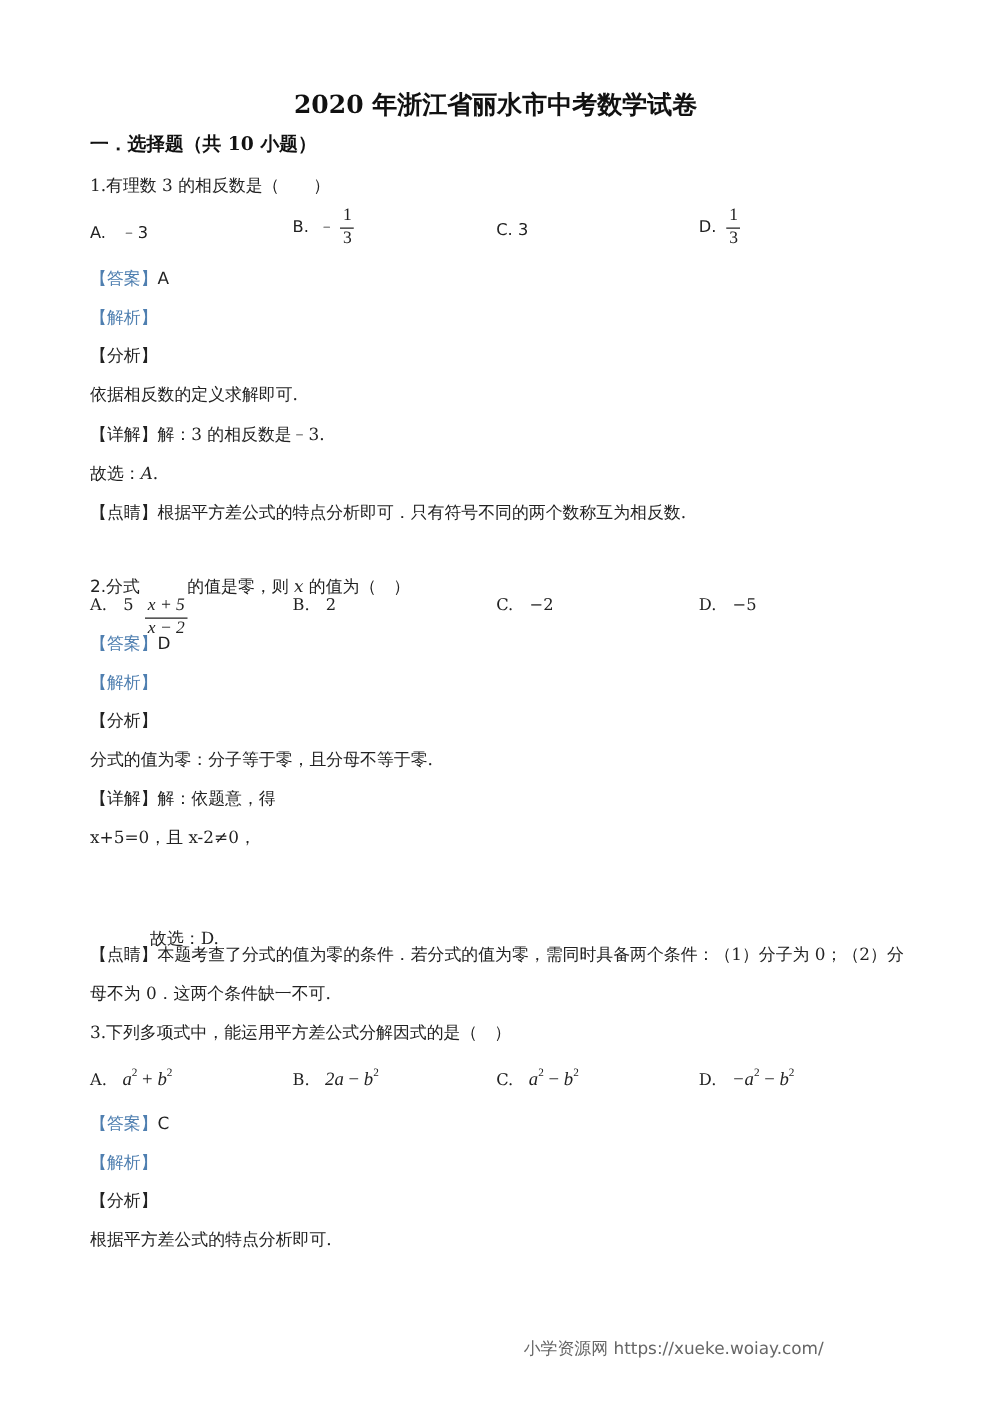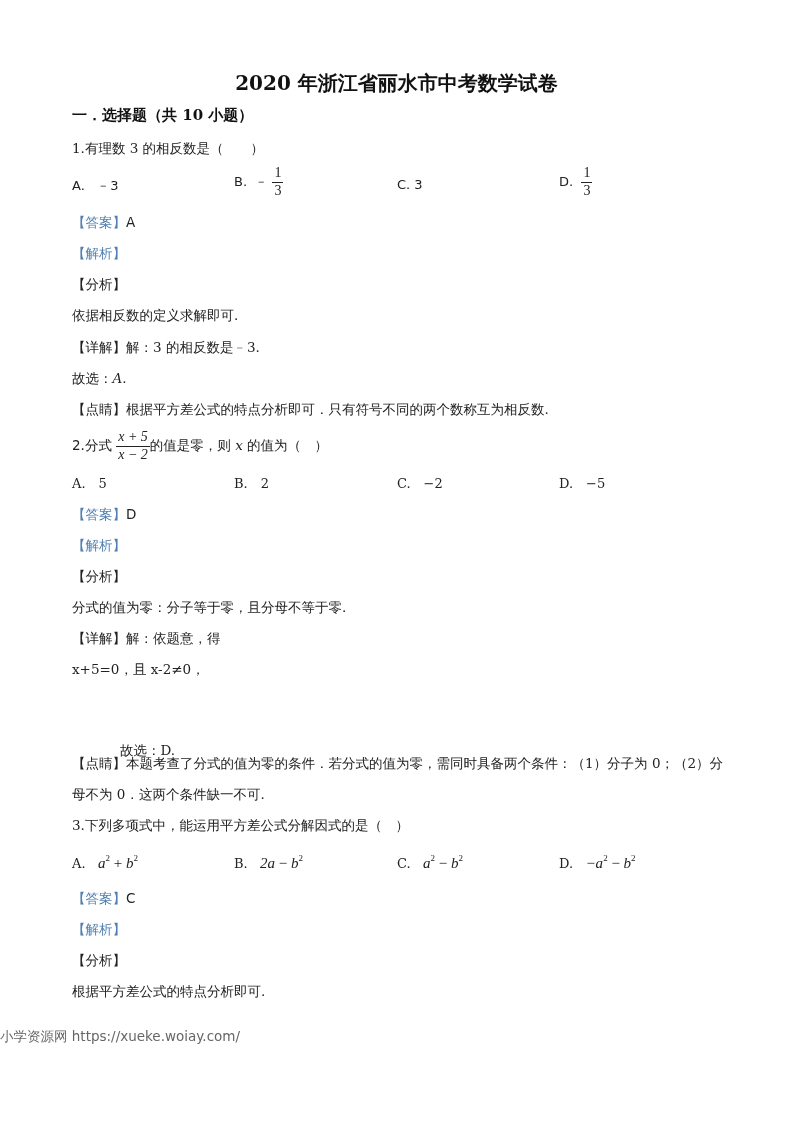--- a/index.html
+++ b/index.html
@@ -26,21 +26,21 @@
     display: inline-flex; flex-direction: column; align-items: center;
     vertical-align: middle; font-family: "Liberation Serif", serif; font-size: 14px;
     line-height: 1.05;
   }
   .frac .num { padding: 0 2px 1px; border-bottom: 1px solid #222; }
   .frac .den { padding: 1px 2px 0; }
   .math { font-family: "Liberation Serif", serif; font-style: italic; font-size: 15px; }
   .math sup { font-size: 9px; font-style: normal; vertical-align: 7px; }
   .math .up { font-style: normal; }
   .footer {
-    left: 0; width: 659px; top: 1028px; text-align: left;
+    left: 0; width: 659px; top: 1070px; text-align: right;
     font-family: "DejaVu Sans", sans-serif; font-size: 13.5px; color: #666;
   }
 </style>
 </head>
 <body>
 
 <div class="page">
 
   <div class="abs title">2020 年浙江省丽水市中考数学试卷</div>
   <div class="abs section">一．选择题（共 10 小题）</div>
@@ -79,21 +79,21 @@
   </div>
   <div class="abs line" style="top:370px;">
     <span>故选：</span><i>A</i><span>.</span>
   </div>
   <div class="abs line" style="top:401px;">
     <span>【点睛】</span><span>根据平方差公式的特点分析即可．只有符号不同的两个数称互为相反数.</span>
   </div>
 
   <div class="abs line" style="top:430px;">
     <span class="sans">2.分式</span>
-    <span class="frac" style="font-style:italic;">
+    <span class="frac" style="font-style:italic;margin-top:48px;">
         <span class="num">x + 5</span>
         <span class="den">x − 2</span>
       </span><span>的值是零，则</span>
     <i>x</i>
     <span>的值为（　）</span>
   </div>
 
   <div class="abs opt" style="left:72px; top:475px;">A.　5</div>
   <div class="abs opt" style="left:234px; top:475px;">B.　2</div>
   <div class="abs opt" style="left:397px; top:475px;">C.　−2</div>

